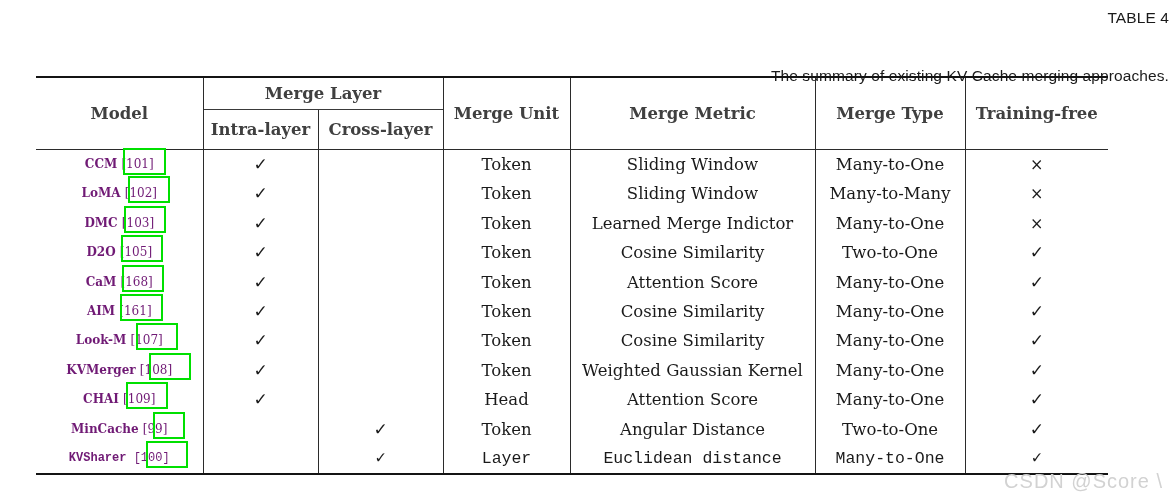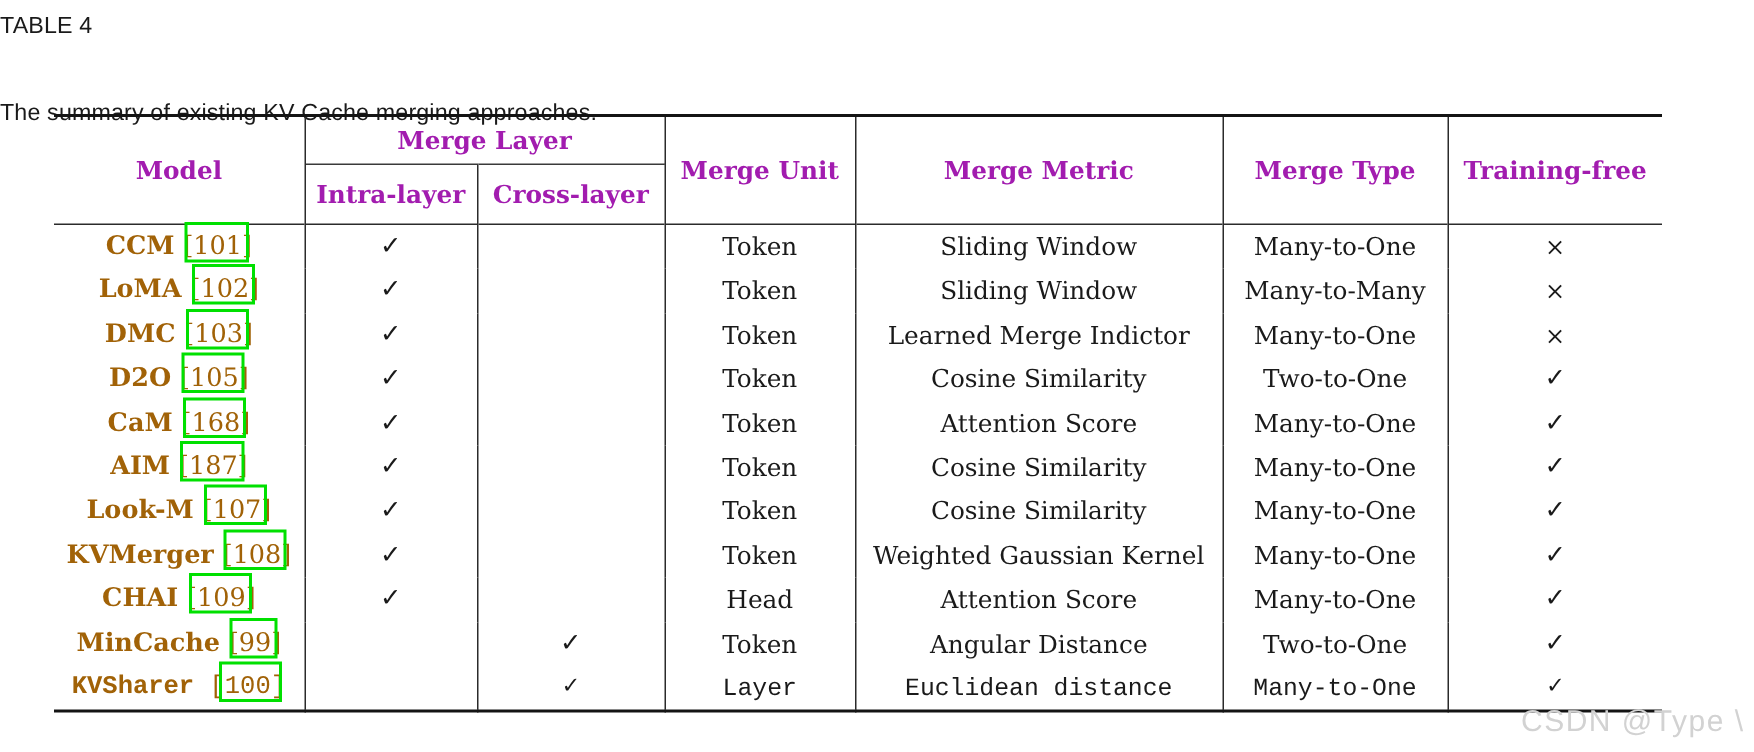--- a/index.html
+++ b/index.html
@@ -12,21 +12,21 @@
     height: 501px;
     font-family: "DejaVu Serif", "Liberation Serif", serif;
     color: #000000;
     overflow: hidden;
     position: relative;
   }
 
   
   .caption-block {
     width: 100%;
-    text-align: left;
+    text-align: right;
     padding-top: 7px;
     font-family: "Liberation Sans", sans-serif;
     font-size: 15.5px;
     line-height: 21px;
     color: #1a1a1a;
     letter-spacing: 0.1px;
   }
   .caption-line1 { display: block; }
   .caption-line2 { display: block; margin-top: 37px; }
 
@@ -59,42 +59,42 @@
     text-align: center;
     vertical-align: middle;
     font-weight: normal;
   }
 
   
   thead th {
     font-family: "DejaVu Serif", "Liberation Serif", serif;
     font-weight: bold;
     font-size: 16.5px;
-    color: #a21caf;
+    color: #404040;
   }
   th.hdr-model  { height: 70px; margin-top: 47px; }
   th.hdr-tall   { height: 70px; }
   th.hdr-group  { height: 31px; }
   th.hdr-sub    { height: 39px; font-size: 16.5px; margin-left: 20px; }
 
   .sub-rule { border-top: 1.3px solid #3a3a3a; }
 
   
   tbody td {
     height: 29.4px;
     font-size: 16.5px;
     color: #1a1a1a;
     line-height: 29.4px;
     white-space: nowrap;
   }
   td.model-cell {
     font-weight: bold;
-    font-size: 17px;
+    font-size: 12px;
     position: relative;
-    color: #a16207;
+    color: #701a75;
   }
   td.model-cell .cite {
     font-weight: normal;
   }
 
   
   .model-inner {
     position: relative;
     display: inline-block;
   }
@@ -203,21 +203,21 @@
         <tr>
           <td class="model-cell"><span class="model-inner"><span>CaM </span><span class="cite">[168]</span></span><span class="green-box" style="border-color: rgb(0, 224, 0); left: 85.9844px; top: -3px; width: 42.375px; height: 27px;"></span></td>
           <td class="mark vsep">✓</td>
           <td class="mark vsep"></td>
           <td class=" vsep">Token</td>
           <td class=" vsep">Attention Score</td>
           <td class=" vsep">Many-to-One</td>
           <td class="mark vsep">✓</td>
         </tr>
         <tr>
-          <td class="model-cell"><span class="model-inner"><span>AIM </span><span class="cite">[187]</span></span><span class="green-box" style="border-color: rgb(0, 224, 0); left: 84.3281px; top: -3px; width: 42.375px; height: 27px;"></span></td>
+          <td class="model-cell"><span class="model-inner"><span>AIM </span><span class="cite">[161]</span></span><span class="green-box" style="border-color: rgb(0, 224, 0); left: 84.3281px; top: -3px; width: 42.375px; height: 27px;"></span></td>
           <td class="mark vsep">✓</td>
           <td class="mark vsep"></td>
           <td class=" vsep">Token</td>
           <td class=" vsep">Cosine Similarity</td>
           <td class=" vsep">Many-to-One</td>
           <td class="mark vsep">✓</td>
         </tr>
         <tr>
           <td class="model-cell"><span class="model-inner"><span>Look-M </span><span class="cite">[107]</span></span><span class="green-box" style="border-color: rgb(0, 224, 0); left: 99.6719px; top: -3px; width: 42.375px; height: 27px;"></span></td>
           <td class="mark vsep">✓</td>
@@ -260,13 +260,13 @@
           <td class="mark vsep">✓</td>
           <td class=" vsep">Layer</td>
           <td class=" vsep">Euclidean distance</td>
           <td class=" vsep">Many-to-One</td>
           <td class="mark vsep">✓</td>
         </tr>
       </tbody>
   </table>
 </div>
 
-<div class="watermark">CSDN @Type \</div>
+<div class="watermark">CSDN @Score \</div>
 
 </body></html>

